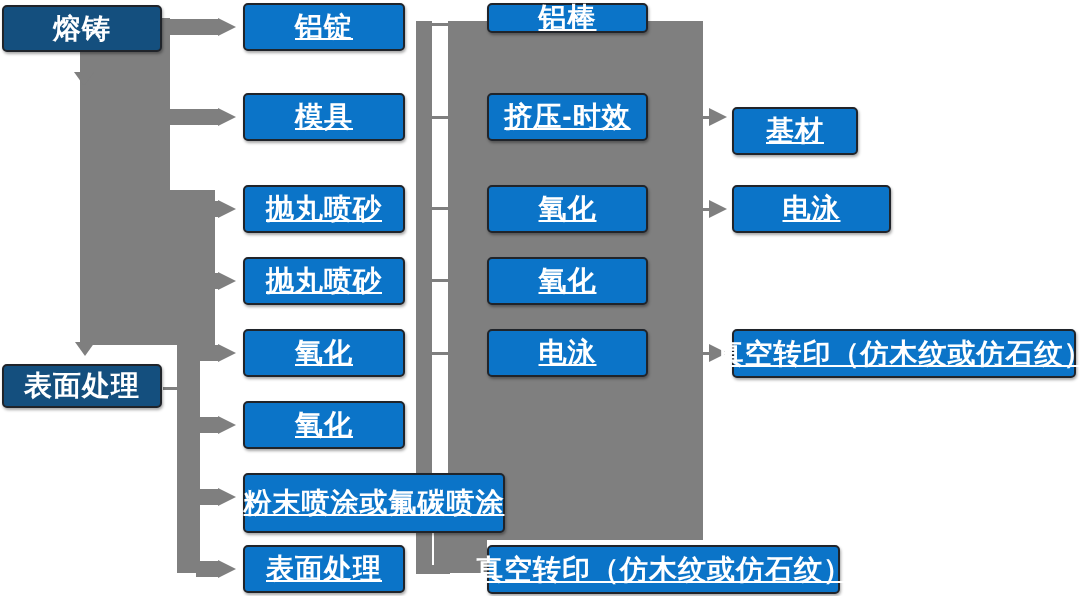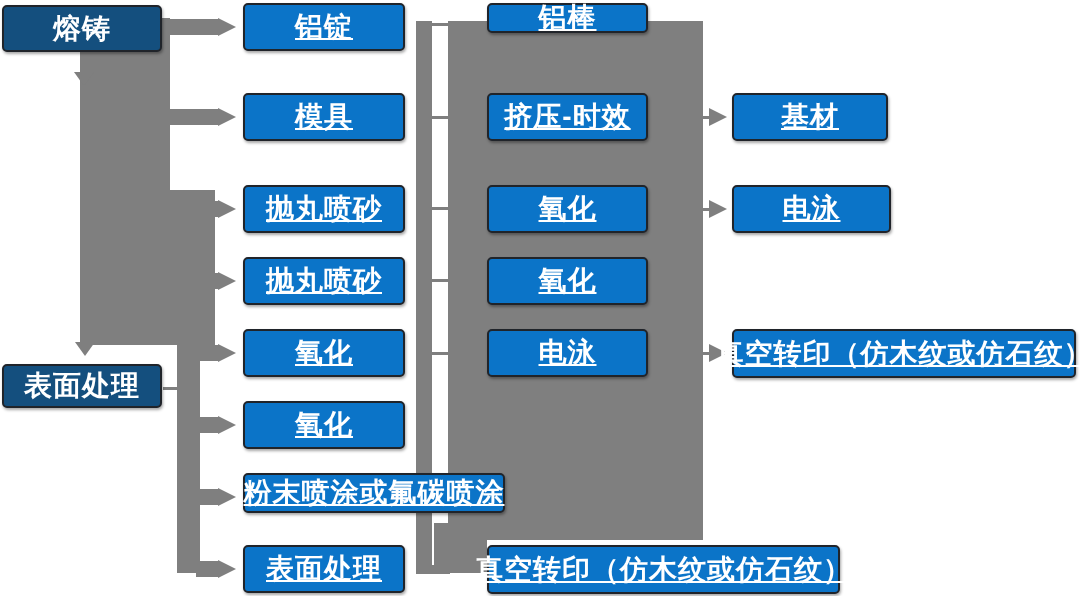--- a/index.html
+++ b/index.html
@@ -102,27 +102,27 @@
 
   <div class="node dark" style="left:2px;top:5px;width:160px;height:47px">熔铸</div>
   <div class="node dark" style="left:2px;top:364px;width:160px;height:44px">表面处理</div>
 
   <div class="node blue" style="left:243px;top:3px;width:162px;height:48px">铝锭</div>
   <div class="node blue" style="left:243px;top:93px;width:162px;height:48px">模具</div>
   <div class="node blue" style="left:243px;top:185px;width:162px;height:48px">抛丸喷砂</div>
   <div class="node blue" style="left:243px;top:257px;width:162px;height:48px">抛丸喷砂</div>
   <div class="node blue" style="left:243px;top:329px;width:162px;height:48px">氧化</div>
   <div class="node blue" style="left:243px;top:401px;width:162px;height:48px">氧化</div>
-  <div class="node blue" style="left:243px;top:473px;width:262px;height:40px">粉末喷涂或氟碳喷涂</div>
+  <div class="node blue" style="left:243px;top:473px;width:262px;height:60px">粉末喷涂或氟碳喷涂</div>
   <div class="node blue" style="left:243px;top:545px;width:162px;height:48px">表面处理</div>
 
   <div class="node blue" style="left:487px;top:3px;width:161px;height:30px">铝棒</div>
   <div class="node blue" style="left:487px;top:93px;width:161px;height:48px">挤压-时效</div>
   <div class="node blue" style="left:487px;top:185px;width:161px;height:48px">氧化</div>
   <div class="node blue" style="left:487px;top:257px;width:161px;height:48px">氧化</div>
   <div class="node blue" style="left:487px;top:329px;width:161px;height:48px">电泳</div>
   <div class="node blue" style="left:487px;top:545px;width:353px;height:49px">真空转印（仿木纹或仿石纹）</div>
 
-  <div class="node blue" style="left:732px;top:93px;width:156px;height:48px">基材</div>
+  <div class="node blue" style="left:732px;top:107px;width:126px;height:48px">基材</div>
   <div class="node blue" style="left:732px;top:185px;width:159px;height:48px">电泳</div>
   <div class="node blue" style="left:732px;top:329px;width:344px;height:49px">真空转印（仿木纹或仿石纹）</div>
 
 </div>
 
 </body></html>

